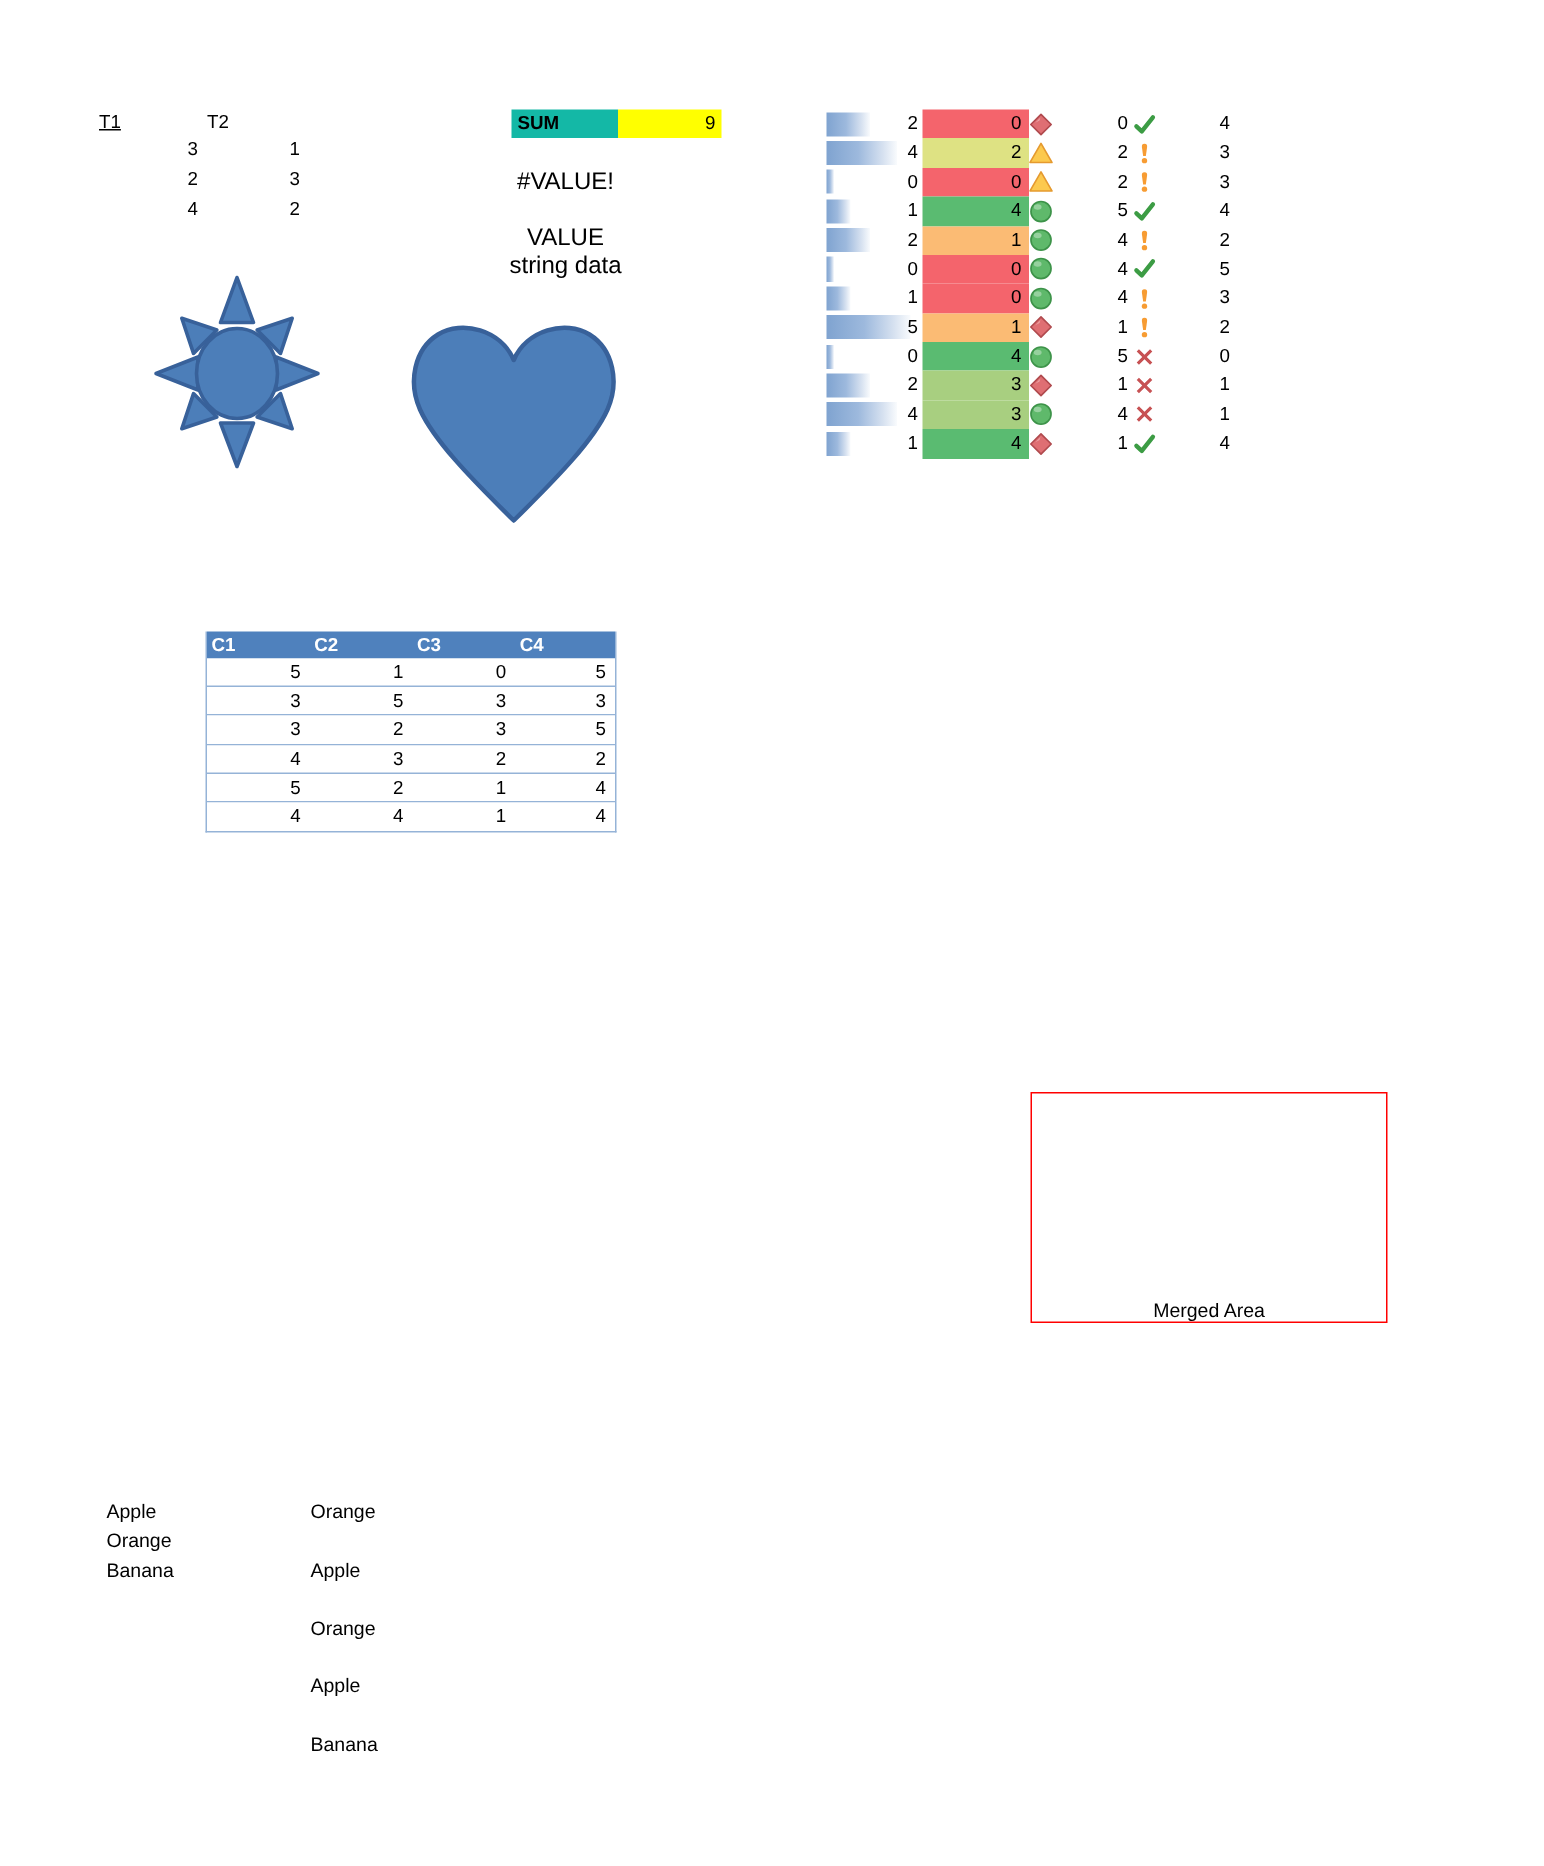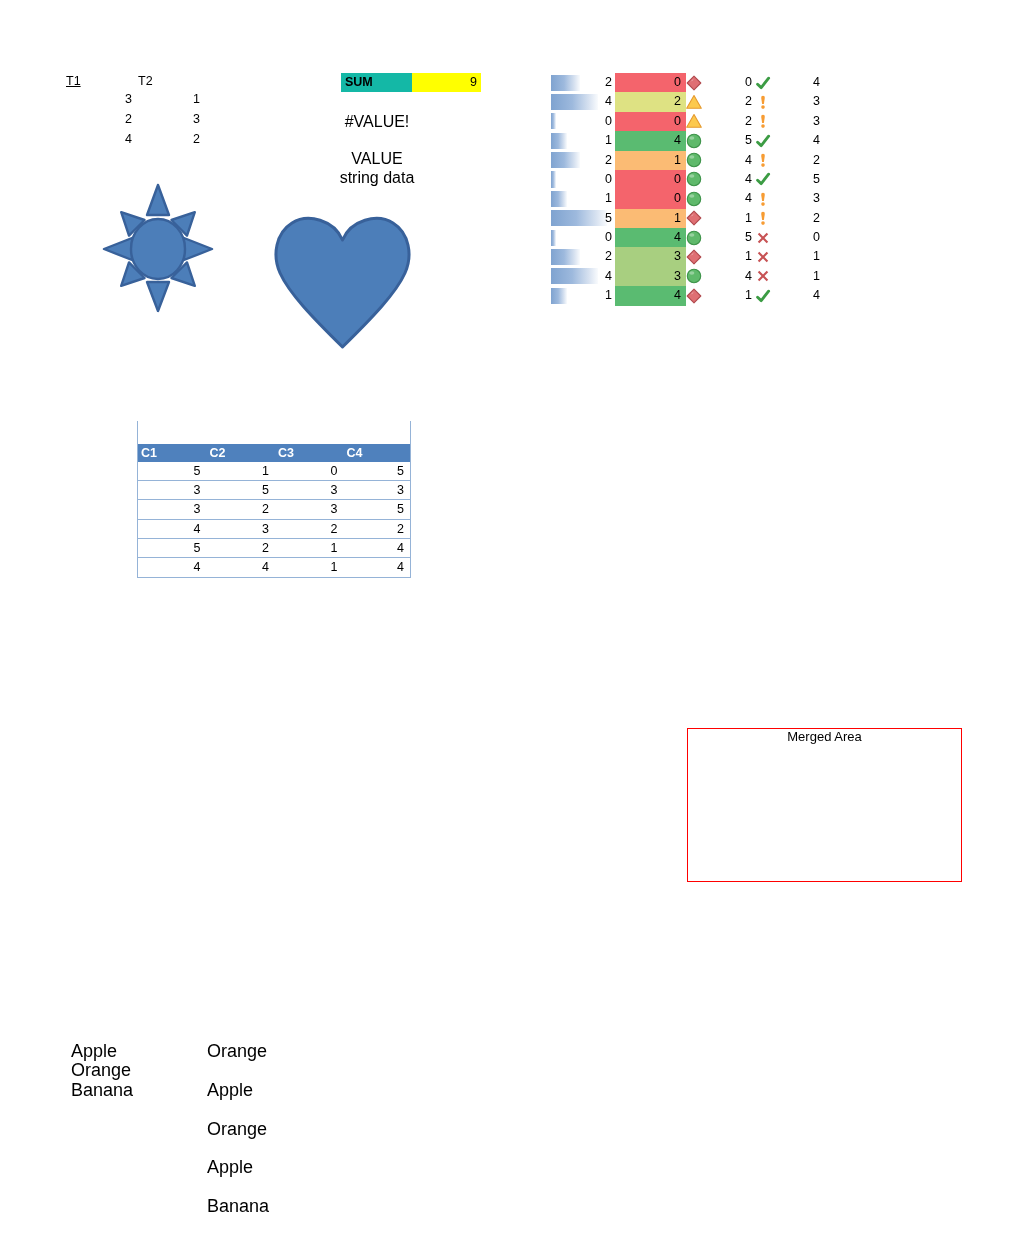--- a/index.html
+++ b/index.html
@@ -49,25 +49,25 @@
           border-left:1px solid #95B3D7;border-right:1px solid #95B3D7;border-bottom:1px solid #95B3D7;}
   .dtable-header{display:flex;height:18px;line-height:18px;color:#fff;font-weight:bold;}
   .dtable-hcell{flex:0 0 68.5px;padding-left:3px;box-sizing:border-box;}
   .dtable-hcell:last-child{flex:1;}
   .dtable-row{display:flex;height:19.2px;line-height:18px;box-sizing:border-box;border-bottom:1px solid #95B3D7;background:#fff;}
   .dtable-row:last-child{border-bottom:none;}
   .dtable-cell{flex:0 0 68.5px;text-align:right;padding-right:6px;box-sizing:border-box;}
   .dtable-cell:last-child{flex:1;}
 
   
-  .merged{position:absolute;left:687px;top:728px;width:275px;height:154px;box-sizing:border-box;
-          display:flex;align-items:flex-start;justify-content:center;font-size:13px;background:#fff;}
-
-  
-  .fruit-item{position:absolute;height:15px;line-height:15px;font-size:18px;margin-top:44px;}
+  .merged{position:absolute;left:687px;top:728px;width:238px;height:154px;box-sizing:border-box;
+          display:flex;align-items:flex-end;justify-content:center;font-size:13px;background:#fff;}
+
+  
+  .fruit-item{position:absolute;height:15px;line-height:15px;font-size:13px;}
 </style>
 </head>
 <body>
 
 <div class="t-label" style="left:66px;text-decoration:underline;">T1</div>
 <div class="t-label" style="left:138px;">T2</div>
 
 <div class="abs" style="left:100px;top:90px;">
     <div class="t-row">
       <div class="t-cell c0">3</div>
@@ -358,21 +358,21 @@
       <span class="cf-icon cf-icon2">
         <svg width="16" height="16" viewBox="0 0 16 16">
           <path d="M2.6 9.2 L6.2 12.6 L13.6 3.2" fill="none" stroke="#3C9C44" stroke-width="2.9" stroke-linecap="round" stroke-linejoin="round"></path>
         </svg>
       </span>
       <span class="cf-val3">4</span>
     </div>
   </div>
 
 <div class="dtable" style="border-color: rgb(149, 179, 215);">
-  <div class="dtable-header" style="background: rgb(79, 129, 189); margin-top: 23px;">
+  <div class="dtable-header" style="background: rgb(79, 129, 189);">
       <div class="dtable-hcell">C1</div>
       <div class="dtable-hcell">C2</div>
       <div class="dtable-hcell">C3</div>
       <div class="dtable-hcell">C4</div>
     </div>
   <div>
       <div class="dtable-row" style="border-bottom-color: rgb(149, 179, 215);">
         <div class="dtable-cell">5</div>
         <div class="dtable-cell">1</div>
         <div class="dtable-cell">0</div>

